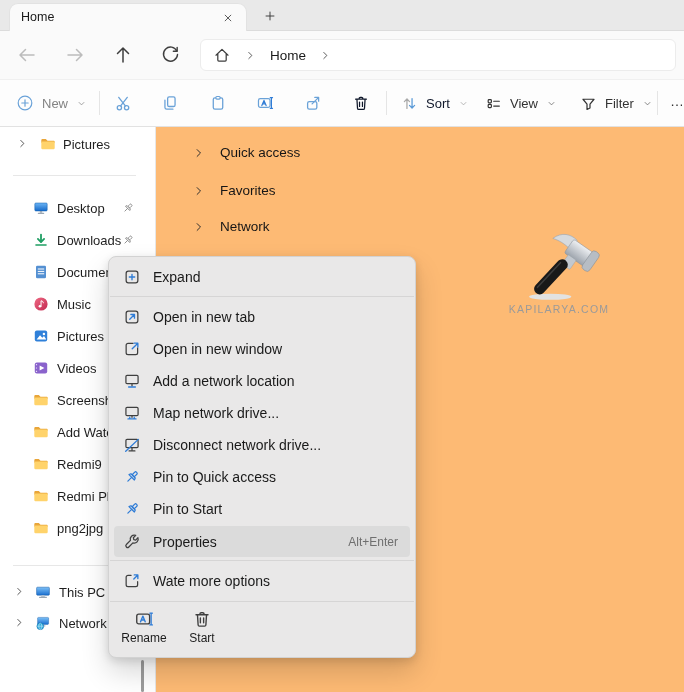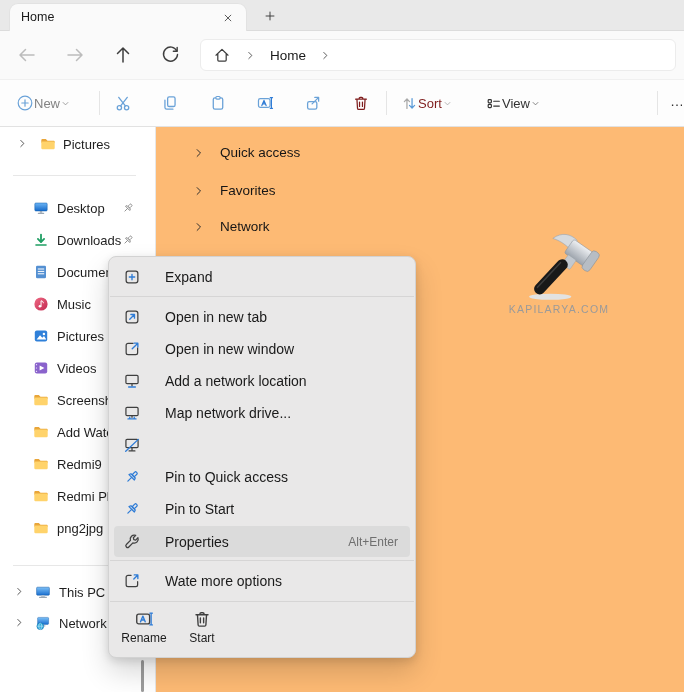--- a/index.html
+++ b/index.html
@@ -19,25 +19,25 @@
   .navbar{position:absolute;left:0;top:31px;width:684px;height:48px;background:#fafafa;}
   .nav-btn{position:absolute;top:14px;width:20px;height:20px;}
   .nav-disabled{color:#bcbcbc;} .nav-enabled{color:#3e3e3e;}
   .addressbar{position:absolute;left:200px;top:8px;width:476px;height:32px;background:#fff;border:1px solid #ececec;
               border-radius:6px;display:flex;align-items:center;gap:14px;padding:0 12px;box-sizing:border-box;}
   .crumb-label{font-size:13.5px;color:#1a1a1a;}
 
   
   .toolbar{position:absolute;left:0;top:79px;width:684px;height:48px;background:#fdfdfd;
            border-top:1px solid #f0f0f0;border-bottom:1px solid #e2e2e2;box-sizing:border-box;}
-  .tb-group{position:absolute;top:0;height:46px;display:flex;align-items:center;gap:0;}
+  .tb-group{position:absolute;top:0;height:46px;display:flex;align-items:center;gap:8px;}
   .tb-btn{position:absolute;top:11px;width:26px;height:24px;display:flex;align-items:center;justify-content:center;}
   .tb-sep{position:absolute;top:11px;width:1px;height:24px;background:#e5e5e5;}
   .tb-label{font-size:13px;}
-  .tb-gray{color:#7f1d1d;} .tb-dark{color:#333;} .tb-blue{color:#6aa2d8;}
+  .tb-gray{color:#0f172a;} .tb-dark{color:#333;} .tb-blue{color:#6aa2d8;}
   .tb-more{position:absolute;left:670px;top:13px;width:12px;height:20px;overflow:hidden;font-size:14px;color:#2f2f2f;letter-spacing:3px;}
 
   
   .sidebar{position:absolute;left:0;top:127px;width:155px;height:565px;background:#fff;}
   .side-row{position:absolute;left:0;width:152px;height:32px;}
   .side-chev{position:absolute;left:17px;top:10px;width:11px;height:11px;color:#454545;}
   .side-chev.b{left:14px;}
   .side-icon{position:absolute;left:33px;top:8px;width:16px;height:16px;}
   .side-icon.t{left:40px;} .side-icon.b{left:35px;}
   .side-label{position:absolute;left:57px;top:9px;font-size:13px;color:#1f1f1f;white-space:nowrap;}
@@ -56,21 +56,21 @@
   
   .watermark{position:absolute;left:484px;top:228px;width:150px;text-align:center;z-index:1;}
   .watermark svg{margin:0 auto;}
   .watermark-text{font-size:10.5px;color:#9a9a9a;letter-spacing:1.2px;margin-top:1px;}
 
   
   .context-menu{position:absolute;left:108px;top:256px;width:308px;height:402px;background:#e9e8e8;
                 border:1px solid #d2d2d2;border-radius:8px;box-sizing:border-box;z-index:10;
                 box-shadow:0 14px 28px rgba(0,0,0,.16),0 3px 8px rgba(0,0,0,.12);}
   .menu-row{position:absolute;left:0;width:100%;height:32px;display:flex;align-items:center;
-            padding:0 12px 0 14px;box-sizing:border-box;gap:24px;}
+            padding:0 12px 0 14px;box-sizing:border-box;gap:12px;}
   .menu-row.hl{left:5px;width:296px;height:31px;background:#dbdbdb;border-radius:4px;padding-left:9px;}
   .menu-icon{width:18px;height:18px;flex:0 0 18px;}
   .menu-label{font-size:14px;color:#1a1a1a;white-space:nowrap;}
   .menu-shortcut{margin-left:auto;font-size:12px;color:#6f6f6f;}
   .menu-divider{position:absolute;left:1px;width:304px;height:1px;background:#d6d5d5;}
   .menu-bottom{position:absolute;left:0;top:345px;width:100%;height:56px;}
   .menu-action{position:absolute;top:5px;width:58px;height:48px;text-align:center;}
   .menu-action svg{width:20px;height:20px;margin:2px auto 2px;color:#3f3f3f;}
   .menu-action-label{font-size:12px;color:#1c1c1c;}
 </style>
@@ -376,20 +376,29 @@
     </div>
     <div class="tb-group" style="left:485px">
       <svg width="17" height="17" viewBox="0 0 16 16" class="tb-dark">
           <use href="#i-view"></use>
         </svg>
       <span class="tb-label tb-dark">View</span>
       <svg width="11" height="11" viewBox="0 0 16 16" style="color:#6e6e6e">
           <use href="#i-chev-d"></use>
         </svg>
     </div>
+    <div class="tb-group" style="left:580px">
+      <svg width="17" height="17" viewBox="0 0 16 16" class="tb-dark">
+          <use href="#i-filter"></use>
+        </svg>
+      <span class="tb-label tb-dark">Filter</span>
+      <svg width="11" height="11" viewBox="0 0 16 16" style="color:#6e6e6e">
+          <use href="#i-chev-d"></use>
+        </svg>
+    </div>
     <div class="tb-sep" style="left:657px"></div>
     <div class="tb-more">…</div>
   </div>
 
   <div class="sidebar">
 
     <div class="side-row" style="top:1px">
       <svg class="side-chev" viewBox="0 0 16 16">
           <use href="#i-chev-r"></use>
         </svg>
@@ -568,20 +577,21 @@
     <div class="menu-row" style="top:140px">
       <svg class="menu-icon" viewBox="0 0 16 16">
           <use href="#m-mapdrive"></use>
         </svg>
       <span class="menu-label">Map network drive...</span>
     </div>
     <div class="menu-row" style="top:172px">
       <svg class="menu-icon" viewBox="0 0 16 16">
           <use href="#m-disconnect"></use>
         </svg>
+      <span class="menu-label">Disconnect network drive...</span>
     </div>
     <div class="menu-row" style="top:204px">
       <svg class="menu-icon" viewBox="0 0 16 16">
           <use href="#m-pin"></use>
         </svg>
       <span class="menu-label">Pin to Quick access</span>
     </div>
     <div class="menu-row" style="top:236px">
       <svg class="menu-icon" viewBox="0 0 16 16">
           <use href="#m-pin"></use>

